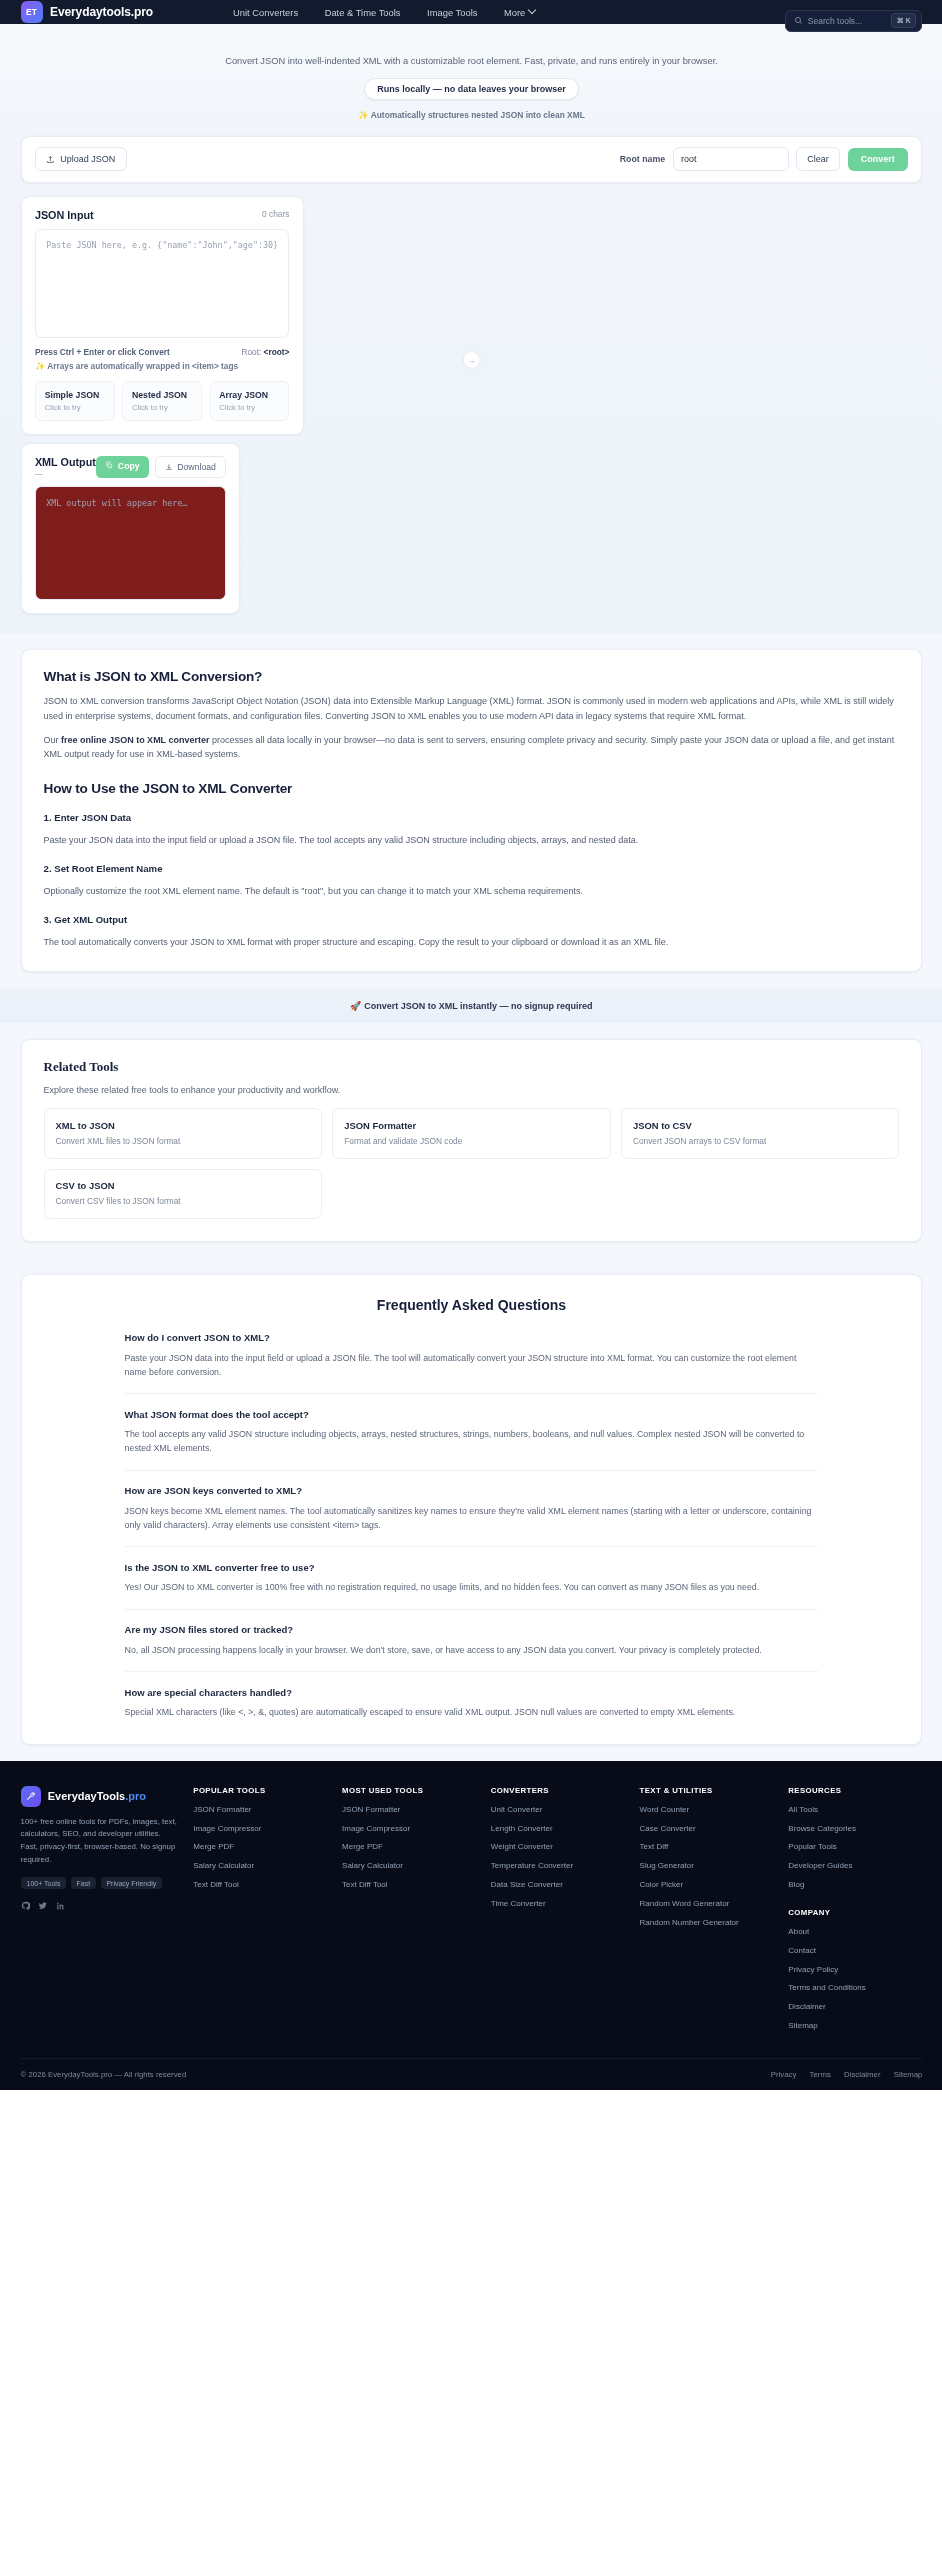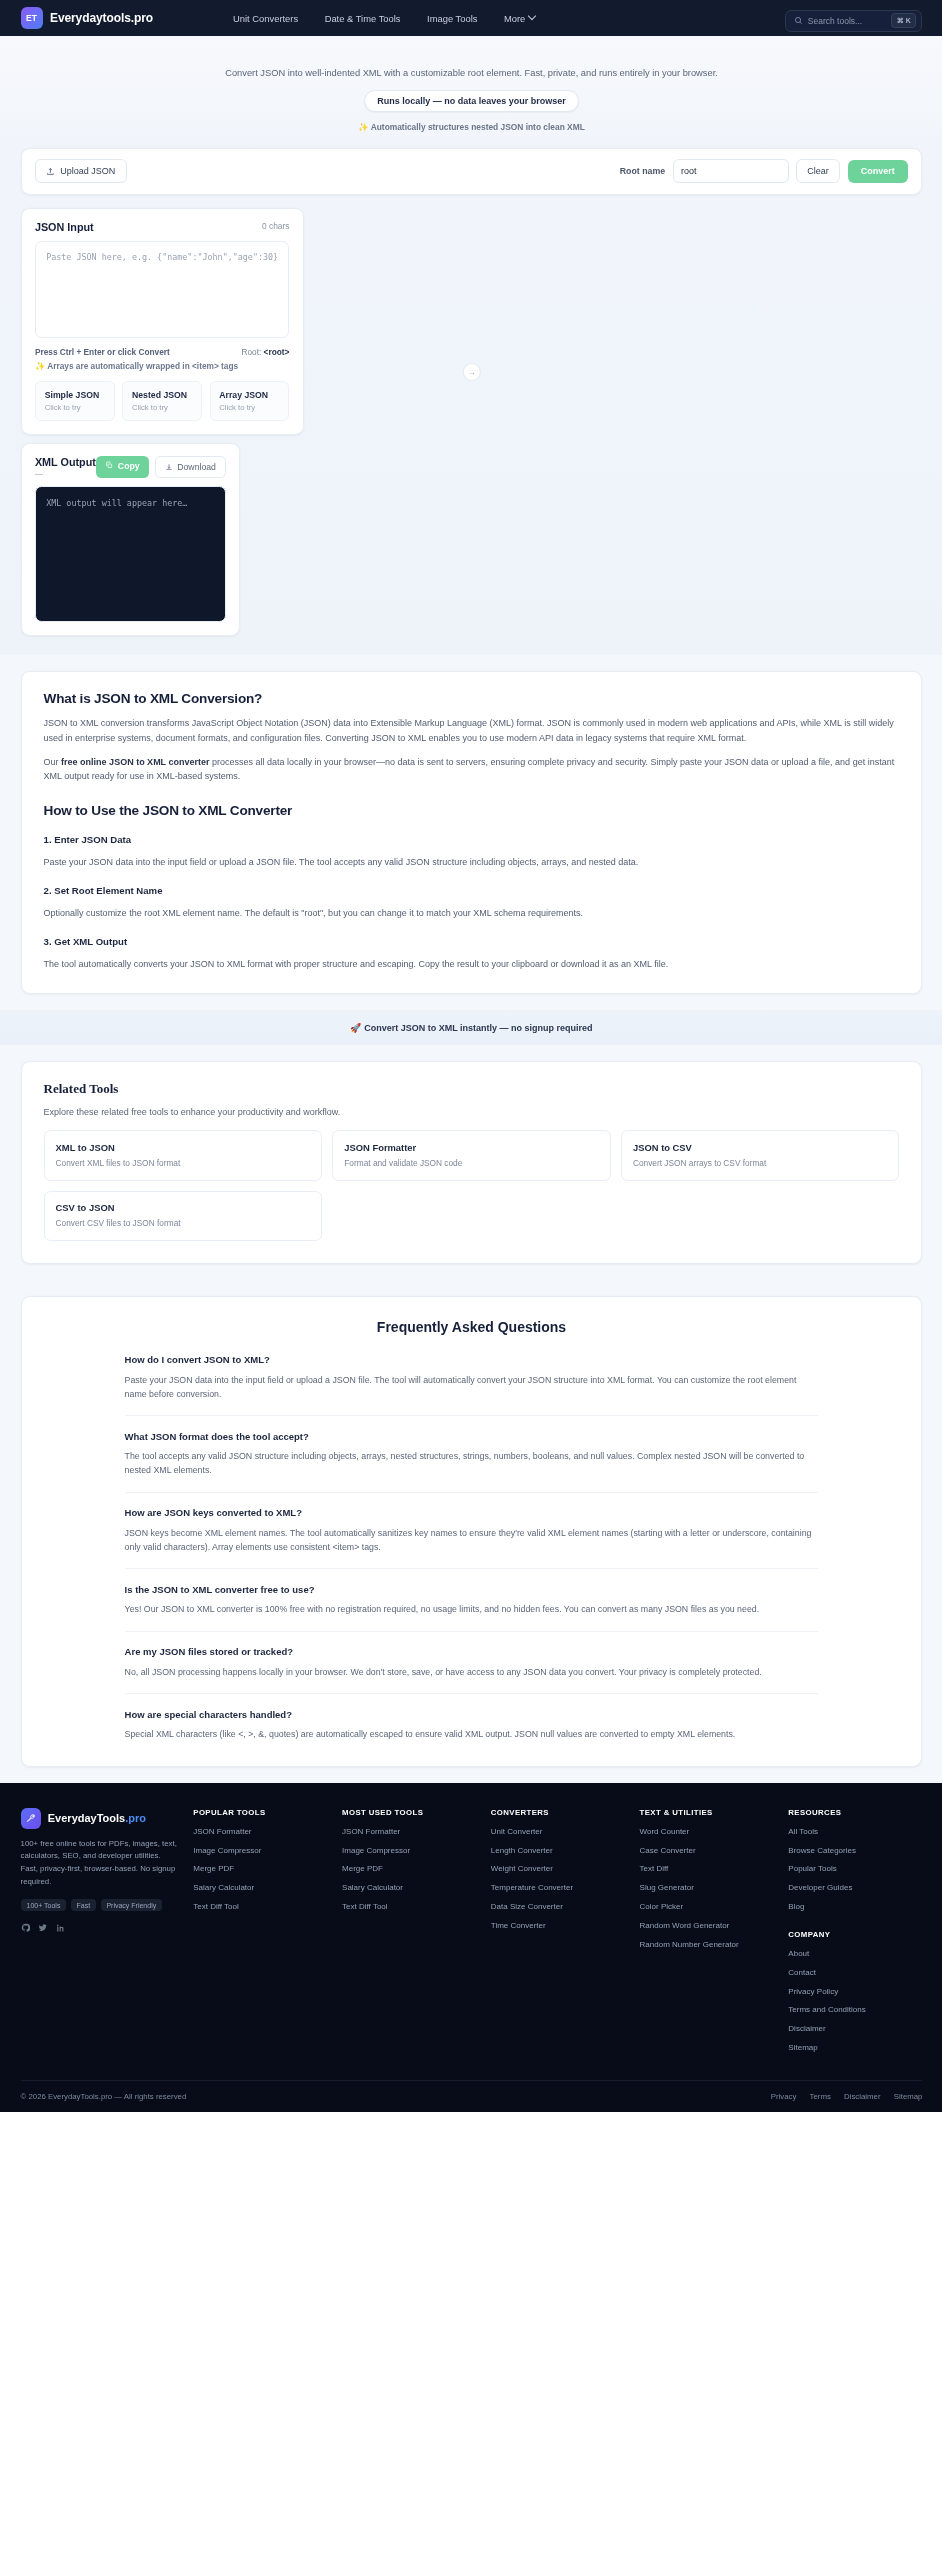--- a/index.html
+++ b/index.html
@@ -6,21 +6,21 @@
   html, body { width: 943px; }
   body {
     font-family: "Liberation Sans", sans-serif;
     background: #ffffff;
     color: #1e293b;
     -webkit-font-smoothing: antialiased;
   }
 
   
   .site-header {
-    height: 36px;
+    height: 24px;
     background: #121a2e;
     display: flex;
     align-items: center;
     padding: 0 20.6px;
     position: relative;
   }
   .brand { display: flex; align-items: center; gap: 7.4px; }
   .brand-logo {
     width: 22px; height: 22px; border-radius: 5.9px;
     background: linear-gradient(135deg, #8b5cf6, #4f7df3);
@@ -118,22 +118,22 @@
   .btn-download {
     background: #fff; border: 0.7px solid #e5eaf1; border-radius: 5.2px;
     padding: 5.2px 8.8px; font-size: 8.7px; color: #5c6679; cursor: pointer;
     display: inline-flex; align-items: center; gap: 4.4px; font-family: inherit;
   }
   .code-area {
     border: 0.7px solid #e8edf4; border-radius: 6.6px; background: #fff;
     font-family: "DejaVu Sans Mono", monospace; font-size: 8.4px;
     color: #9aa3b2; padding: 9.6px 10.3px; line-height: 1.5;
   }
-  .code-in { height: 97px; text-align: right; }
-  .code-out { height: 136px; background: #0f172a; }
+  .code-in { height: 109px; text-align: right; }
+  .code-out { height: 114px; background: #7f1d1d; }
   .hint-row { display: flex; margin-top: 8.8px; align-items: baseline; }
   .hint { font-size: 8.3px; color: #55607a; font-weight: bold; }
   .hint-root { margin-left: auto; font-size: 8.3px; color: #7b8494; }
   .hint-root b { color: #2b3550; }
   .hint2 { margin-top: 4.4px; font-size: 8.3px; color: #6e7890; font-weight: bold; }
   .samples { display: flex; gap: 7.4px; margin-top: 10.3px; }
   .sample {
     flex: 1; border: 0.7px solid #edf1f6; background: #fbfcfe; border-radius: 5.9px;
     padding: 8px 8.8px; cursor: pointer;
   }

